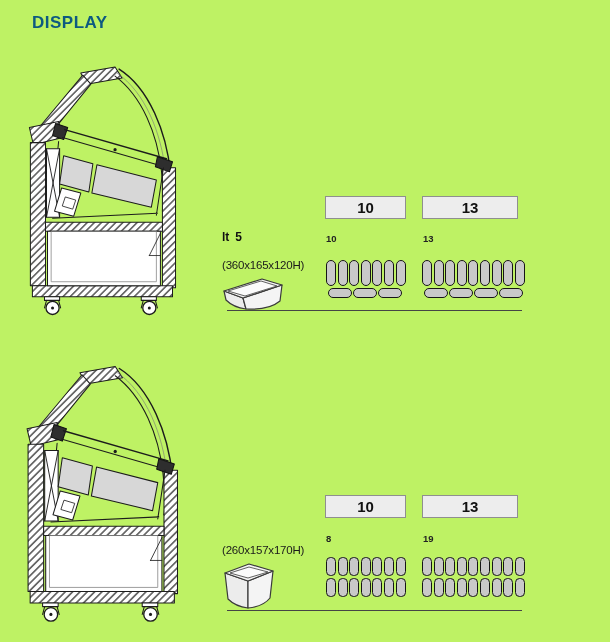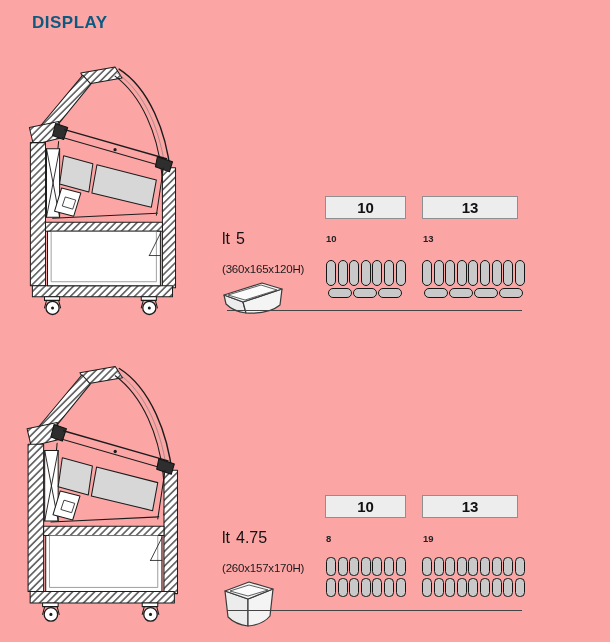--- a/index.html
+++ b/index.html
@@ -1,32 +1,32 @@
 <!DOCTYPE html>
 <html style="--title: #0d5a80; --pan-fill: #c9c9c9; --pan-border: #161616; --header-box-fill: #ededed; --header-box-border: #8f8f8f; --divider: #454545;"><head>
 <meta charset="utf-8">
 <style>
   html,body { margin:0; padding:0; background:#fff; }
   .page {
-    position:relative; width:610px; height:642px; background:#fca5a5;
+    position:relative; width:610px; height:642px; background:#bef264;
     font-family:"Liberation Sans", sans-serif; color:#161616; overflow:hidden;
   }
   .title {
     position:absolute; left:32px; top:13px; margin:0;
     font-size:17px; font-weight:bold; letter-spacing:.5px;
     color:var(--title,#0d5a80);
   }
   .cabinet { position:absolute; }
   .cab1 { left:28px; top:64px;  width:162px; height:252px; }
   .cab2 { left:26px; top:356px; width:166px; height:274px; }
   .cabinet svg { width:100%; height:100%; }
 
   .spec { position:absolute; left:222px; width:110px; }
   .row1 .spec { top:230px; } .row2 .spec { top:529px; }
-  .cap { font-size:16px; font-weight:normal; color:#111; }
+  .cap { font-size:12px; font-weight:bold; color:#111; }
   .cap .unit { margin-right:6px; }
   .dims { font-size:11.5px; margin-top:15px; letter-spacing:-0.2px; color:#1a1a1a; }
   .pan-icon { margin-top:5px; display:block; }
 
   .hbox {
     position:absolute; height:23px; box-sizing:border-box;
     background:var(--header-box-fill,#ededed);
     border:1px solid var(--header-box-border,#8f8f8f);
     display:flex; align-items:center; justify-content:center;
     font-weight:bold; font-size:15px; color:#111;
@@ -244,23 +244,20 @@
             <div class="pan h"></div>
             <div class="pan h"></div>
           </div>
         </div>
     </div>
     <div class="divider"></div>
   </section>
 
   <section class="row row2">
     <div class="spec">
-      <div class="cap">
-        <span class="unit">lt</span><span>4.75</span>
-      </div>
       <div class="dims">(260x157x170H)</div>
       <svg class="pan-icon" width="54" height="50" viewBox="0 0 54 50">
         <g stroke="#3a3a3a" stroke-width="1.2" fill="#f4f4f4" stroke-linejoin="round">
           <path d="M 3,12 L 6,38 C 12,44 18,46 26,47 L 26,20 Z" fill="#ececec"></path>
           <path d="M 26,20 L 26,47 C 36,46 44,42 48,37 L 51,10 Z"></path>
           <polygon points="3,12 27,3 51,10 26,20"></polygon>
           <polygon points="8,12 27,6 46,11 26,17" fill="#fbfbfb" stroke-width="0.8"></polygon>
         </g>
       </svg>
     </div>

